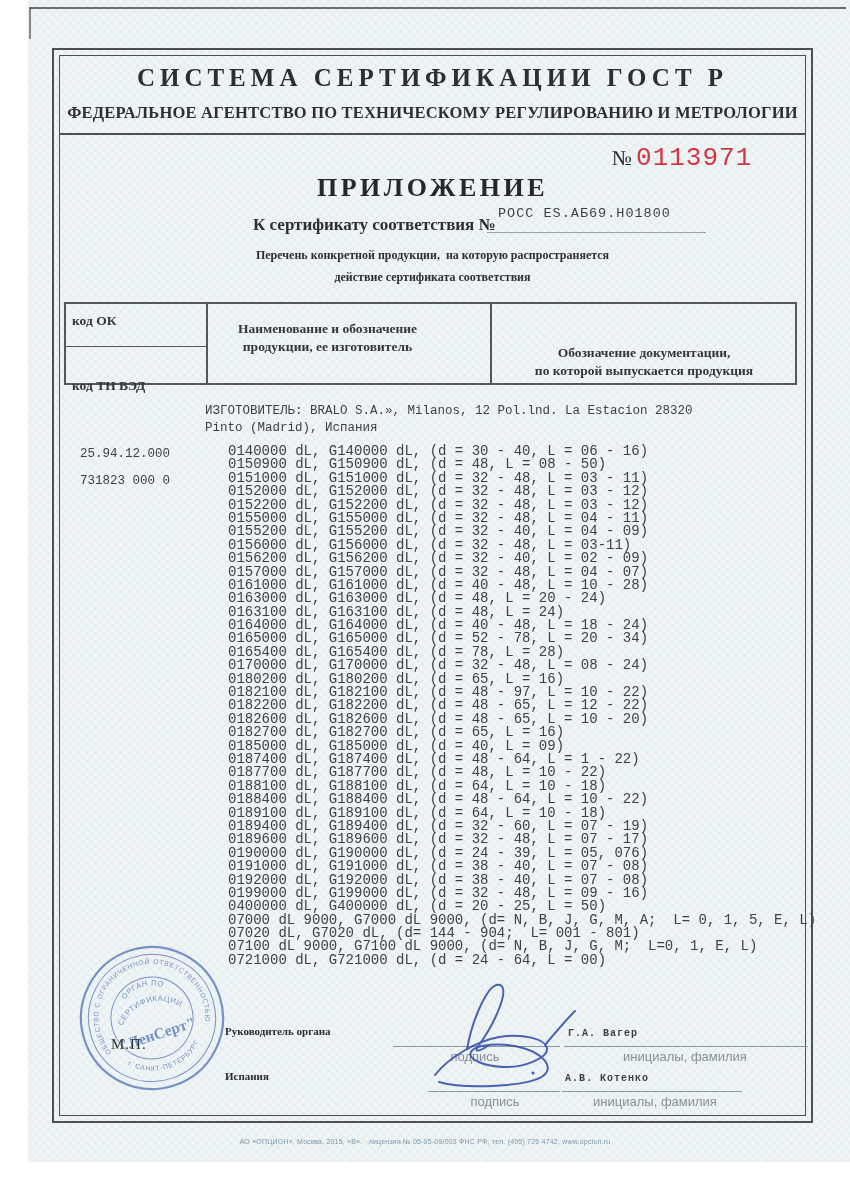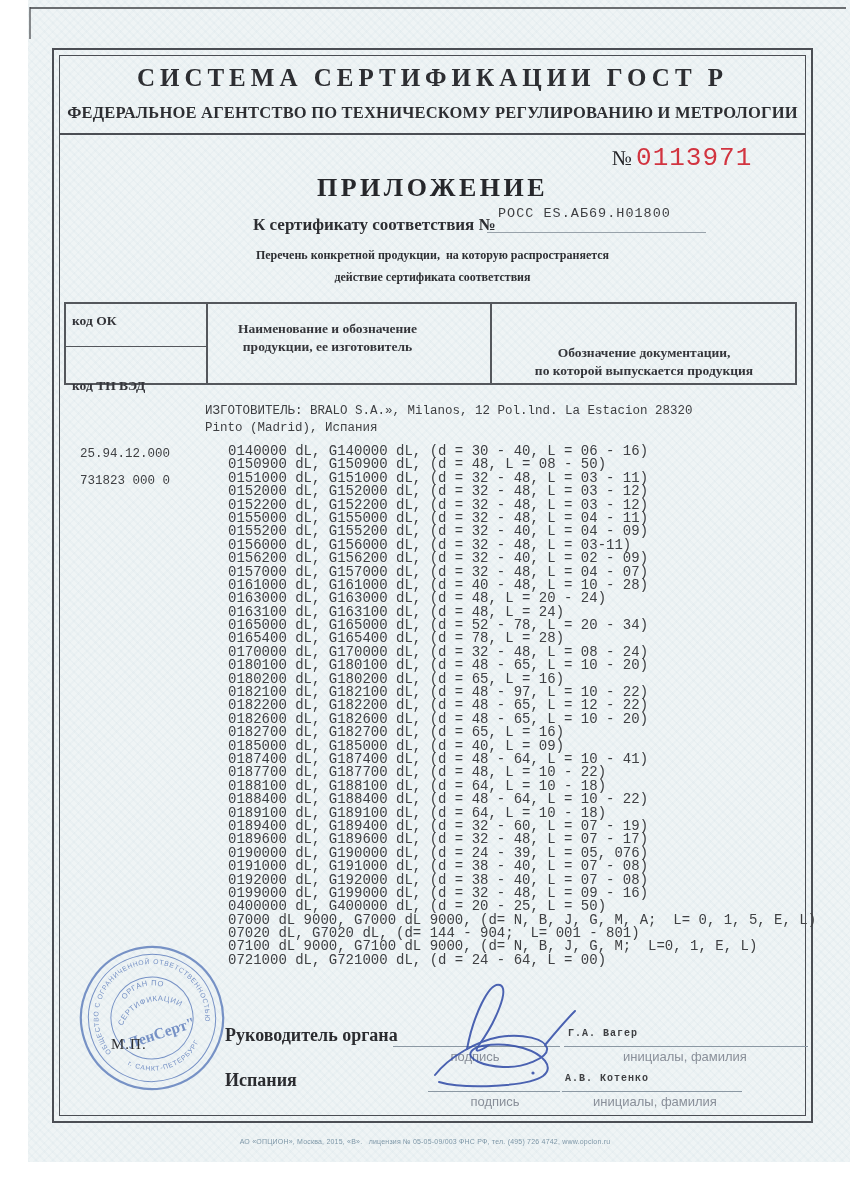--- a/index.html
+++ b/index.html
@@ -56,21 +56,21 @@
 
   .mono { font-family:"Liberation Mono","DejaVu Sans Mono",monospace; color:#3e3f42; }
   .mfr { left:205px; top:403px; font-size:12.5px; line-height:17px; white-space:pre; }
   .code-ok { left:80px; top:447px; font-size:12.5px; }
   .code-tnved { left:80px; top:474px; font-size:12.5px; }
   .products { left:205px; top:445px; font-size:14px; line-height:13.4px;margin-left:23px; }
   .products .prow { white-space:pre; height:13.4px; }
 
   .mp { left:111px; top:1036px; font-size:15px; color:#2f3033; letter-spacing:1px; }
 
-  .sig-label { font-size:18px; font-weight:bold; color:#2b2c30; }
+  .sig-label { font-size:11px; font-weight:bold; color:#2b2c30; }
   .sig-label1 { left:225px; top:1025px; }
   .sig-label2 { left:225px; top:1070px; }
   .sig-line { height:1px; background:#8b98a3; }
   .sig-line1  { left:393px; top:1046px; width:167px; }
   .sig-line1b { left:564px; top:1046px; width:244px; }
   .sig-line2  { left:428px; top:1091px; width:132px; }
   .sig-line2b { left:562px; top:1091px; width:180px; }
   .sig-cap { font-family:"Liberation Sans","DejaVu Sans",sans-serif; font-size:13px;
     color:var(--caption-gray,#898f99); text-align:center; }
   .sig-cap1  { left:420px; top:1049px; width:110px; }
@@ -140,31 +140,31 @@
       <div class="prow">0152000 dL, G152000 dL, (d = 32 - 48, L = 03 - 12)</div>
       <div class="prow">0152200 dL, G152200 dL, (d = 32 - 48, L = 03 - 12)</div>
       <div class="prow">0155000 dL, G155000 dL, (d = 32 - 48, L = 04 - 11)</div>
       <div class="prow">0155200 dL, G155200 dL, (d = 32 - 40, L = 04 - 09)</div>
       <div class="prow">0156000 dL, G156000 dL, (d = 32 - 48, L = 03-11)</div>
       <div class="prow">0156200 dL, G156200 dL, (d = 32 - 40, L = 02 - 09)</div>
       <div class="prow">0157000 dL, G157000 dL, (d = 32 - 48, L = 04 - 07)</div>
       <div class="prow">0161000 dL, G161000 dL, (d = 40 - 48, L = 10 - 28)</div>
       <div class="prow">0163000 dL, G163000 dL, (d = 48, L = 20 - 24)</div>
       <div class="prow">0163100 dL, G163100 dL, (d = 48, L = 24)</div>
+      <div class="prow">0164000 dL, G164000 dL, (d = 40 - 48, L = 18 - 24)</div>
       <div class="prow">0165000 dL, G165000 dL, (d = 52 - 78, L = 20 - 34)</div>
       <div class="prow">0165400 dL, G165400 dL, (d = 78, L = 28)</div>
       <div class="prow">0170000 dL, G170000 dL, (d = 32 - 48, L = 08 - 24)</div>
-      <div class="prow">0180100 dL, G180100 dL, (d = 48 - 65, L = 10 - 20)</div>
       <div class="prow">0180200 dL, G180200 dL, (d = 65, L = 16)</div>
       <div class="prow">0182100 dL, G182100 dL, (d = 48 - 97, L = 10 - 22)</div>
       <div class="prow">0182200 dL, G182200 dL, (d = 48 - 65, L = 12 - 22)</div>
       <div class="prow">0182600 dL, G182600 dL, (d = 48 - 65, L = 10 - 20)</div>
       <div class="prow">0182700 dL, G182700 dL, (d = 65, L = 16)</div>
       <div class="prow">0185000 dL, G185000 dL, (d = 40, L = 09)</div>
-      <div class="prow">0187400 dL, G187400 dL, (d = 48 - 64, L = 10 - 41)</div>
+      <div class="prow">0187400 dL, G187400 dL, (d = 48 - 64, L = 1 - 22)</div>
       <div class="prow">0187700 dL, G187700 dL, (d = 48, L = 10 - 22)</div>
       <div class="prow">0188100 dL, G188100 dL, (d = 64, L = 10 - 18)</div>
       <div class="prow">0188400 dL, G188400 dL, (d = 48 - 64, L = 10 - 22)</div>
       <div class="prow">0189100 dL, G189100 dL, (d = 64, L = 10 - 18)</div>
       <div class="prow">0189400 dL, G189400 dL, (d = 32 - 60, L = 07 - 19)</div>
       <div class="prow">0189600 dL, G189600 dL, (d = 32 - 48, L = 07 - 17)</div>
       <div class="prow">0190000 dL, G190000 dL, (d = 24 - 39, L = 05, 076)</div>
       <div class="prow">0191000 dL, G191000 dL, (d = 38 - 40, L = 07 - 08)</div>
       <div class="prow">0192000 dL, G192000 dL, (d = 38 - 40, L = 07 - 08)</div>
       <div class="prow">0199000 dL, G199000 dL, (d = 32 - 48, L = 09 - 16)</div>

